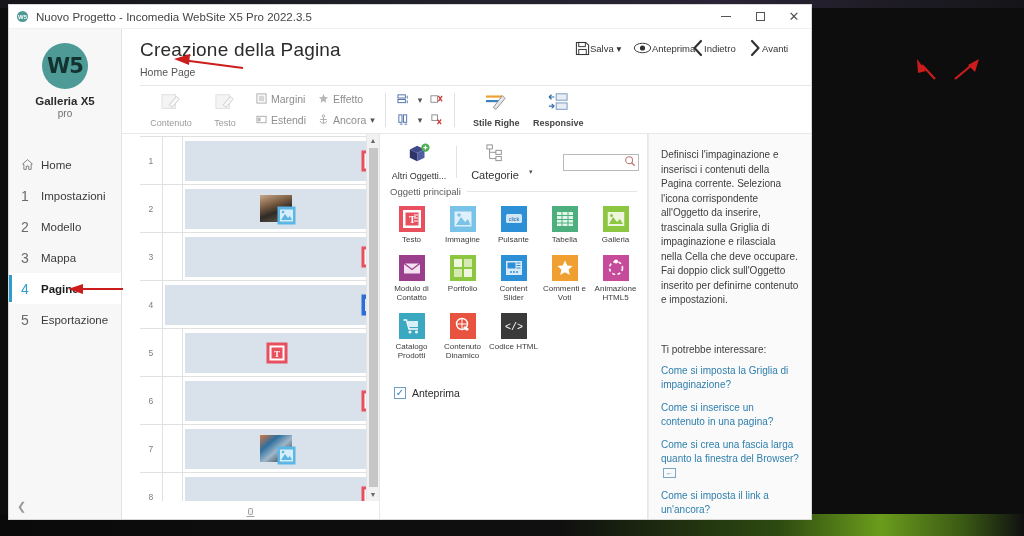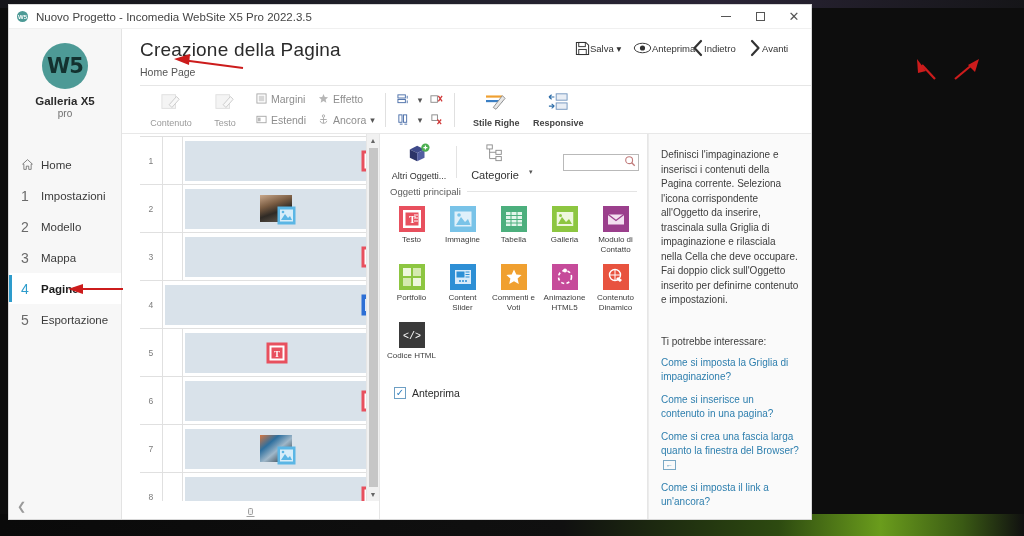--- a/index.html
+++ b/index.html
@@ -743,20 +743,30 @@
                   <svg width="26" height="26" viewBox="0 0 26 26">
                       <rect width="26" height="26" fill="#79c3e8"></rect>
                       <rect x="4.5" y="5.5" width="17" height="15" fill="#dff0fa"></rect>
                       <path d="M6 19 L11 11 L15 16 L18 13 L20.5 19 Z" fill="#79c3e8"></path>
                       <circle cx="9" cy="9" r="1.8" fill="#79c3e8"></circle>
                     </svg>
                 </span>
                 <span class="cl">Immagine</span>
               </div>
 
+              <div class="objcell">
+                <span class="sq" style="background:#2d8fd5">
+                  <svg width="26" height="26" viewBox="0 0 26 26">
+                      <rect width="26" height="26" fill="#2d8fd5"></rect>
+                      <rect x="5" y="8" width="16" height="9" rx="1.5" fill="#cfe6f8"></rect>
+                      <text x="13" y="14.5" font-size="5.5" fill="#1c5c8f" text-anchor="middle" font-family="Liberation Sans, sans-serif">click</text>
+                    </svg>
+                </span>
+                <span class="cl">Pulsante</span>
+              </div>
 
               <div class="objcell">
                 <span class="sq" style="background:#4caf7d">
                   <svg width="26" height="26" viewBox="0 0 26 26">
                       <rect width="26" height="26" fill="#4caf7d"></rect>
                       <rect x="4.5" y="5.5" width="17" height="15" fill="#e2f5ea" stroke="#4caf7d"></rect>
                       <path d="M4.5 9.5 H21.5 M4.5 13.5 H21.5 M4.5 17 H21.5 M10 5.5 V20.5 M16 5.5 V20.5" stroke="#4caf7d"></path>
                     </svg>
                 </span>
                 <span class="cl">Tabella</span>
@@ -833,20 +843,33 @@
                   <svg width="26" height="26" viewBox="0 0 26 26">
                       <rect width="26" height="26" fill="#c64b9a"></rect>
                       <circle cx="13" cy="13" r="6.5" fill="none" stroke="#fff" stroke-width="1.6" stroke-dasharray="3 2.4"></circle>
                       <circle cx="13" cy="6.5" r="2" fill="#fff"></circle>
                     </svg>
                 </span>
                 <span class="cl">Animazione
 HTML5</span>
               </div>
 
+              <div class="objcell">
+                <span class="sq" style="background:#3aa8c1">
+                  <svg width="26" height="26" viewBox="0 0 26 26">
+                      <rect width="26" height="26" fill="#3aa8c1"></rect>
+                      <path d="M4.5 7 h3 l2.5 9 h9" fill="none" stroke="#fff" stroke-width="1.5"></path>
+                      <rect x="9" y="8" width="10" height="6" fill="#d6f0f6"></rect>
+                      <circle cx="11" cy="19" r="1.5" fill="#fff"></circle>
+                      <circle cx="17.5" cy="19" r="1.5" fill="#fff"></circle>
+                    </svg>
+                </span>
+                <span class="cl">Catalogo
+Prodotti</span>
+              </div>
 
               <div class="objcell">
                 <span class="sq" style="background:#e8533f">
                   <svg width="26" height="26" viewBox="0 0 26 26">
                       <rect width="26" height="26" fill="#e8533f"></rect>
                       <circle cx="12" cy="11" r="5.5" fill="none" stroke="#fff" stroke-width="1.4"></circle>
                       <path d="M12 5.5 v11 M6.5 11 h11" stroke="#fff" stroke-width="1"></path>
                       <path d="M13 15 l4 3 l2 -2 l-4 -3 Z" fill="#fff"></path>
                     </svg>
                 </span>
@@ -870,21 +893,21 @@
             <div class="prev-check" style="margin-bottom:120px">
               <span class="chk">
                   <span>✓</span>
                 </span>
               <span class="prev-label">Anteprima</span>
             </div>
           </div>
 
           <div class="help">
             <p>Definisci l'impaginazione e inserisci i contenuti della Pagina corrente. Seleziona l'icona corrispondente all'Oggetto da inserire, trascinala sulla Griglia di impaginazione e rilasciala nella Cella che deve occupare. Fai doppio click sull'Oggetto inserito per definirne contenuto e impostazioni.</p>
-            <div class="h2" style="margin-top:28px">Ti potrebbe interessare:</div>
+            <div class="h2" style="margin-top:36px">Ti potrebbe interessare:</div>
             <a>Come si imposta la Griglia di impaginazione?</a>
             <a>Come si inserisce un contenuto in una pagina?</a>
             <a><span>Come si crea una fascia larga quanto la finestra del Browser?</span><span class="inline-ico">←</span></a>
             <a>Come si imposta il link a un'ancora?</a>
 
           </div>
 
         </div>
       </div>
     </div>

